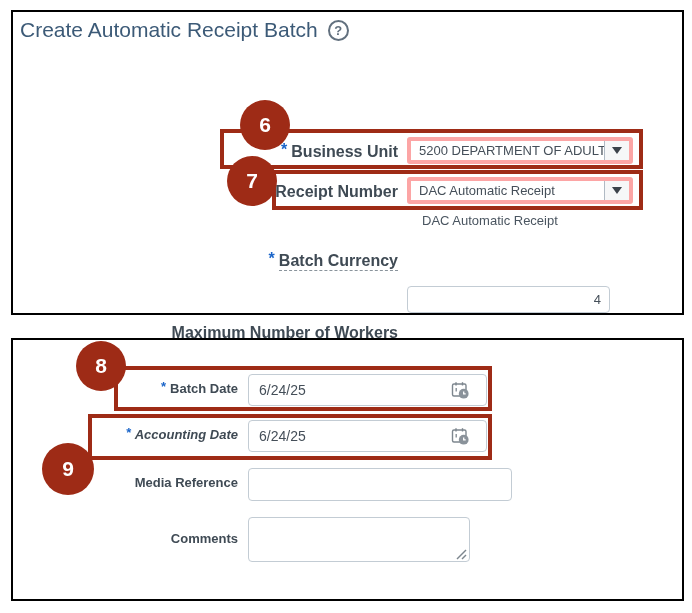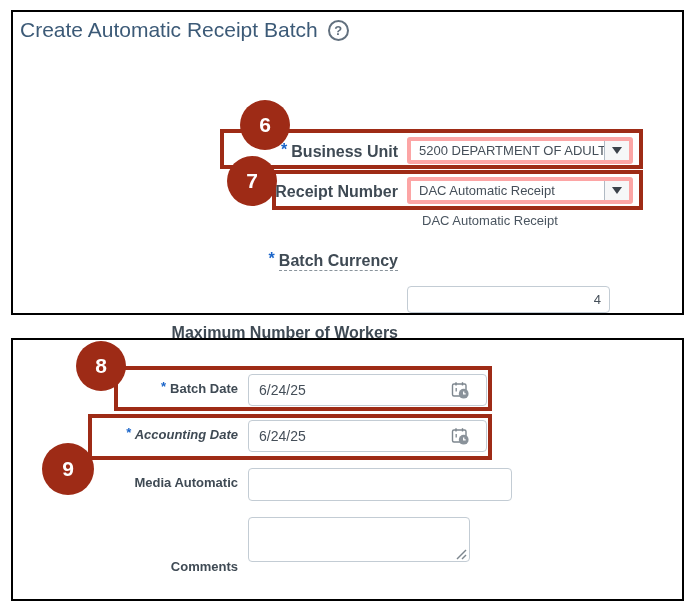--- a/index.html
+++ b/index.html
@@ -130,25 +130,25 @@
       <rect x="2.5" y="4" width="13.5" height="12" rx="1.5" fill="#fff" stroke="#7d868e" stroke-width="1.4"></rect>
       <line x1="6" y1="2.2" x2="6" y2="5.5" stroke="#7d868e" stroke-width="1.4"></line>
       <line x1="12.5" y1="2.2" x2="12.5" y2="5.5" stroke="#7d868e" stroke-width="1.4"></line>
       <line x1="6.2" y1="8" x2="6.2" y2="11.5" stroke="#7d868e" stroke-width="1.3"></line>
       <circle cx="13.7" cy="13.7" r="4.9" fill="#8a929a"></circle>
       <path d="M13.7 11.4 v2.4 h2" stroke="#fff" stroke-width="1.3" fill="none"></path>
     </svg>
   </span>
 
   <div class="f-label p2-label" style="left:40px;top:475px;width:198px;">
-    <span>Media Automatic</span>
+    <span>Media Reference</span>
   </div>
   <input class="txt-input p2-input" style="left: 248px; top: 468px; width: 264px; height: 33px;" value="">
 
-  <div class="f-label p2-label" style="left:40px;top:531px;width:198px;margin-top:28px;">
+  <div class="f-label p2-label" style="left:40px;top:531px;width:198px;">
     <span>Comments</span>
   </div>
   <textarea class="comments-area" style="left: 248px; top: 517px; width: 222px; height: 45px;"></textarea>
   <span class="resize-grip" style="left:455px;top:547px;">
     <svg width="13" height="13" viewBox="0 0 13 13">
       <line x1="11" y1="2" x2="2" y2="11" stroke="#7d868e" stroke-width="1.4"></line>
       <line x1="11" y1="7" x2="7" y2="11" stroke="#7d868e" stroke-width="1.4"></line>
     </svg>
   </span>
 

